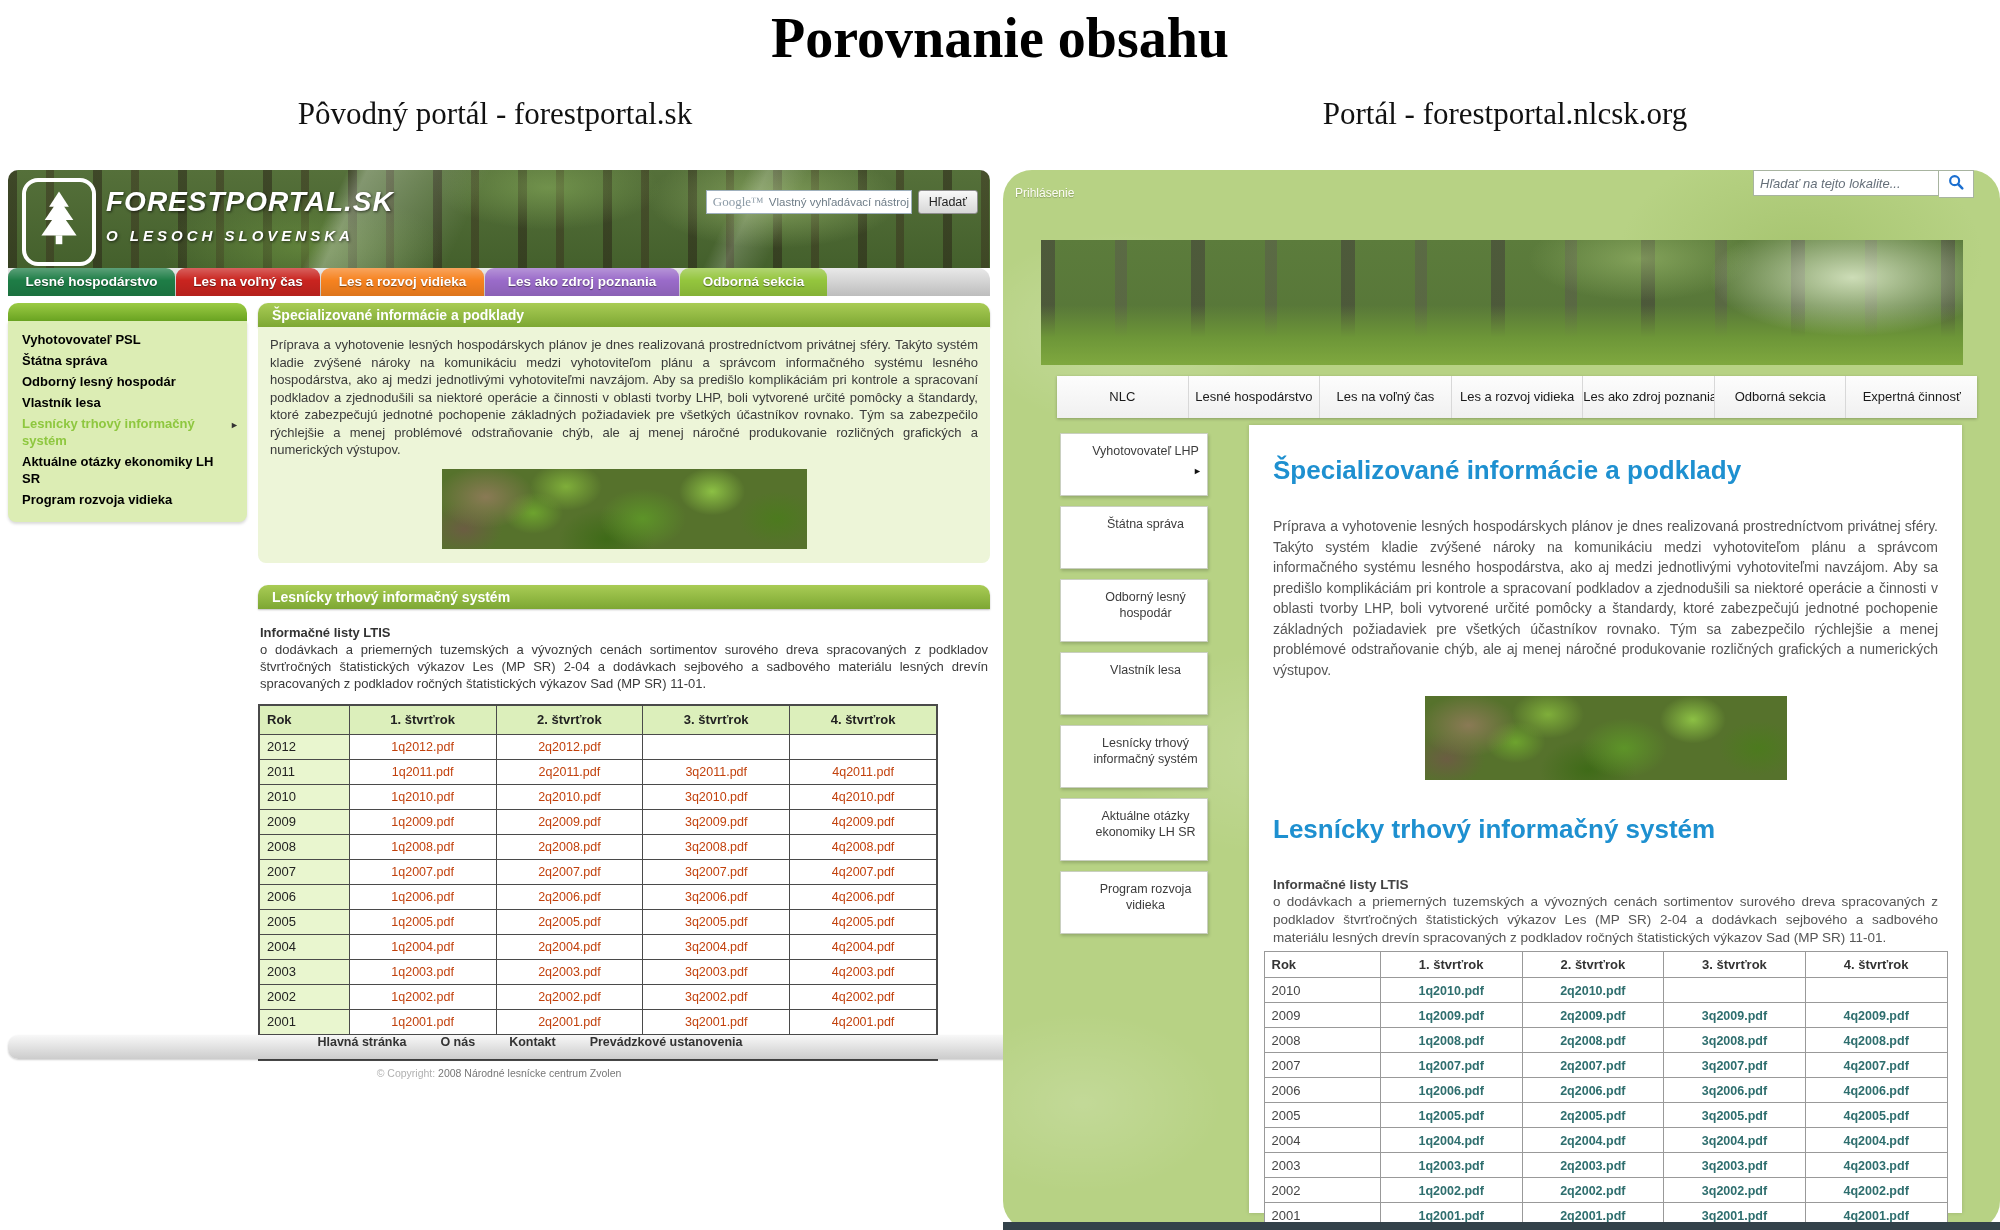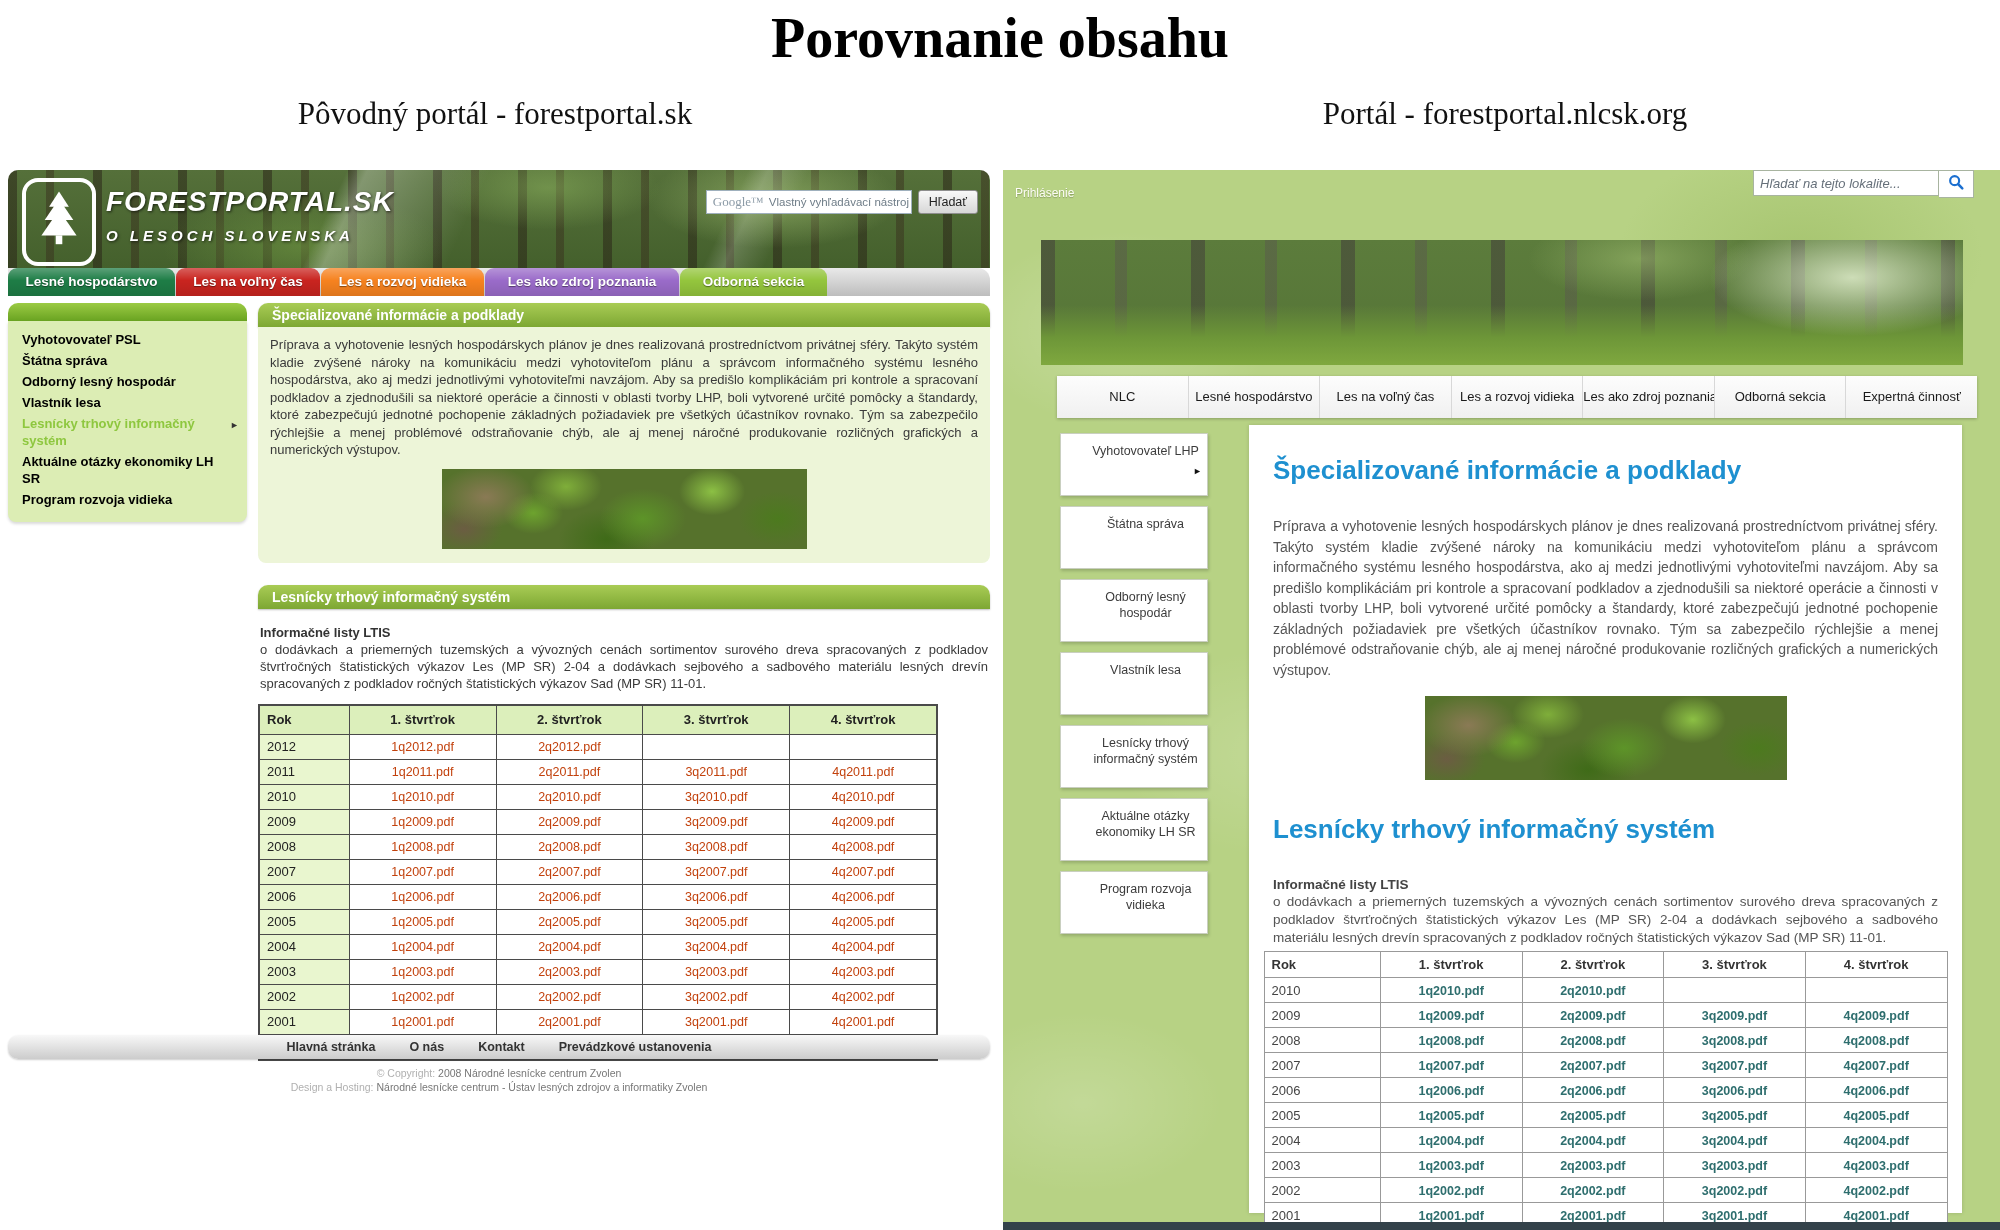--- a/index.html
+++ b/index.html
@@ -73,36 +73,36 @@
   table.lp-t{border-collapse:collapse;margin-top:12px;width:680px;border:2px solid #4a4a4a;}
   table.lp-t th,table.lp-t td{border:1px solid #4a4a4a;}
   table.lp-t th{background:#dcefbb;font-size:13px;color:#222;height:26px;}
   table.lp-t th.yh{width:84px;text-align:left;padding-left:7px;}
   table.lp-t th.qh{width:149px;text-align:center;}
   table.lp-t td{height:22px;font-size:13px;}
   table.lp-t td.yc{background:#e9f6cf;color:#222;padding-left:7px;}
   table.lp-t td.lc{background:#fff;text-align:center;}
   .lp .pdf-link{color:#c2410c;font-weight:normal;font-size:12.5px;cursor:pointer;}
   .lp-footer-bar{position:absolute;left:0;top:865px;width:982px;height:24px;border-radius:10px;
-                 background:linear-gradient(#f8f8f8,#cccccc);display:flex;align-items:center;
-                 justify-content:center;gap:34px;box-shadow:0 1px 2px rgba(0,0,0,.2);}
+                 background:linear-gradient(#f8f8f8,#cccccc);display:flex;align-items:flex-start;
+                 justify-content:center;gap:34px;box-shadow:0 1px 2px rgba(0,0,0,.2);padding-left:31px;}
   .lp-flink{font-size:12.5px;font-weight:bold;color:#333;cursor:pointer;}
   .lp-copy{position:absolute;left:0;top:897px;width:982px;text-align:center;font-size:10.5px;color:#777;}
   .lp-copy .lbl{color:#b0b0b0;}
   .lp-copy div{margin-bottom:2px;}
 
   
   .rp{position:absolute;left:1003px;top:170px;width:997px;height:1060px;background-color:#b7d284;
     background-image:
       radial-gradient(ellipse 220px 140px at 12% 15%, rgba(255,255,255,.20), transparent 70%),
       radial-gradient(ellipse 260px 160px at 80% 8%, rgba(140,175,80,.38), transparent 70%),
       radial-gradient(ellipse 240px 150px at 28% 55%, rgba(255,255,255,.15), transparent 70%),
       radial-gradient(ellipse 260px 170px at 72% 78%, rgba(140,175,80,.32), transparent 70%),
       radial-gradient(ellipse 200px 130px at 8% 88%, rgba(255,255,255,.16), transparent 70%),
-      radial-gradient(ellipse 180px 120px at 50% 30%, rgba(150,185,90,.25), transparent 70%);}
+      radial-gradient(ellipse 180px 120px at 50% 30%, rgba(150,185,90,.25), transparent 70%); border-radius: 29px;}
   .rp-login{position:absolute;left:12px;top:16px;color:#fdfdf5;font-size:12px;
             text-shadow:0 1px 1px rgba(0,0,0,.25);cursor:pointer;}
   .rp-search{position:absolute;left:750px;top:0;display:flex;}
   .rp-search-input{width:172px;height:24px;border:1px solid #a8b4a0;background:#fff;
                    font-style:italic;font-size:13px;color:#555;padding:0 6px;
                    font-family:"Liberation Sans",sans-serif;}
   .rp-search-input::placeholder{color:#66707a;font-style:italic;}
   .rp-search-btn{width:34px;height:26px;background:#fff;border:1px solid #a8b4a0;border-left:none;
                  display:flex;align-items:center;justify-content:center;cursor:pointer;}
   .rp-banner{position:absolute;left:38px;top:70px;width:922px;height:125px;
@@ -322,24 +322,20 @@
         <span class="lp-flink">Hlavná stránka</span>
         <span class="lp-flink">O nás</span>
         <span class="lp-flink">Kontakt</span>
         <span class="lp-flink">Prevádzkové ustanovenia</span>
       </div>
     <div class="lp-copy">
       <div>
         <span class="lbl">© Copyright:</span>
         <span>2008 Národné lesnícke centrum Zvolen</span>
       </div>
-      <div>
-        <span class="lbl">Design a Hosting:</span>
-        <span>Národné lesnícke centrum - Ústav lesných zdrojov a informatiky Zvolen</span>
-      </div>
     </div>
   </div>
 
   <div class="rp">
     <div class="rp-login">Prihlásenie</div>
     <div class="rp-search">
       <input class="rp-search-input" type="text" placeholder="Hľadať na tejto lokalite..." style="">
       <div class="rp-search-btn">
         <span>
           <svg viewBox="0 0 20 20" width="18" height="18">

